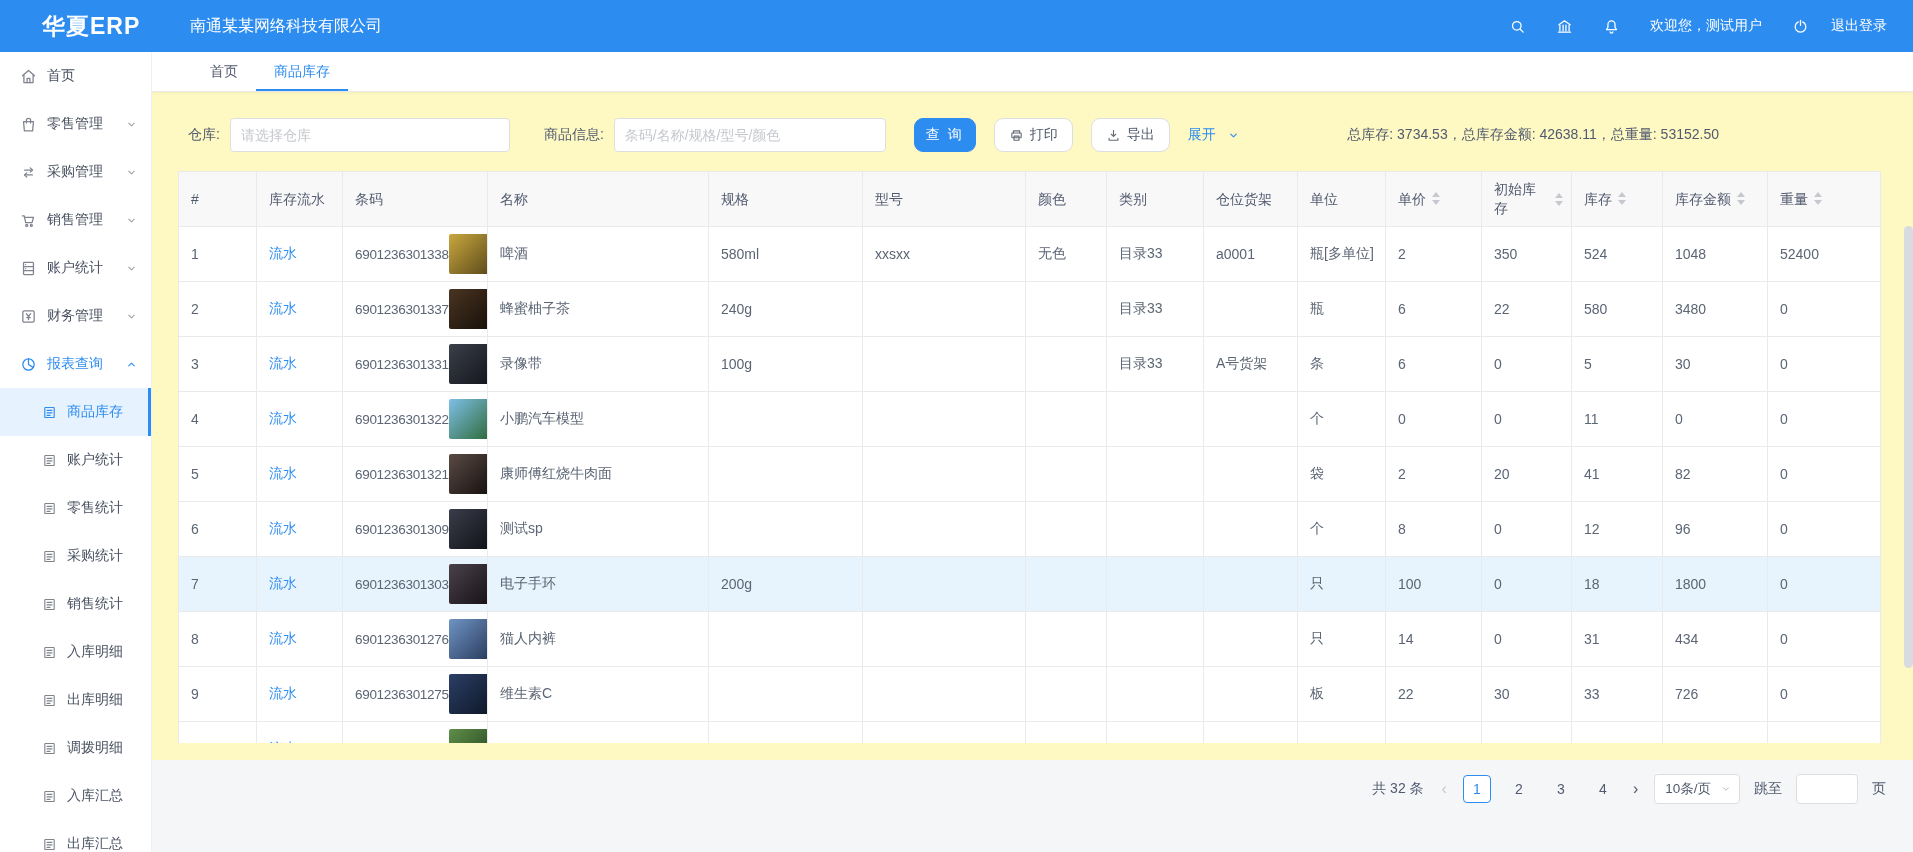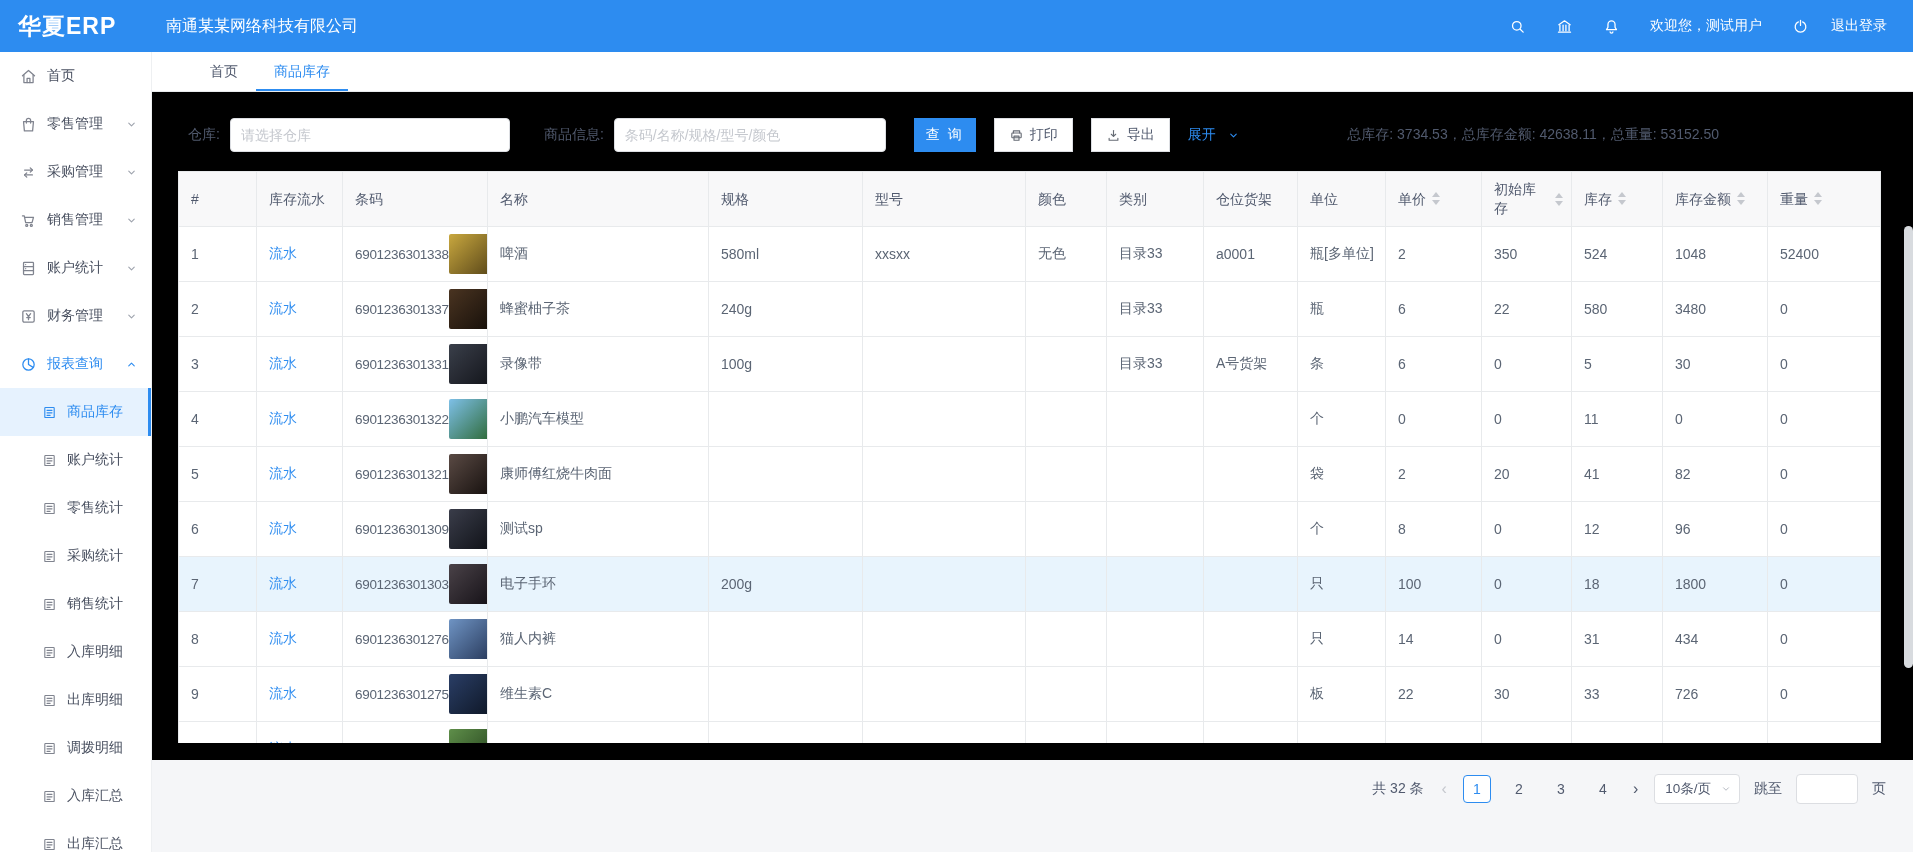--- a/index.html
+++ b/index.html
@@ -1,19 +1,19 @@
 <!DOCTYPE html>
 <html><head>
 <meta charset="utf-8">
 <style>
   * { margin:0; padding:0; box-sizing:border-box; }
   html,body { width:1913px; height:852px; overflow:hidden; font-family:"Liberation Sans","DejaVu Sans",sans-serif; background:#f5f6f8; }
 
   
-  .header { position:absolute; top:0; left:0; width:1913px; height:52px; background:#2d8cf0; display:flex; align-items:center; z-index:30; }
+  .header { position:absolute; top:0; left:0; width:1913px; height:52px; background:#2d8cf0; display:flex; align-items:center; z-index:30;padding-left:24px; }
   .logo { width:152px; padding-left:18px; color:#fff; font-size:23px; font-weight:bold; letter-spacing:1px; }
   .company { color:#fff; font-size:16px; padding-left:14px; }
   .header-right { margin-left:auto; display:flex; align-items:center; gap:30px; padding-right:26px; color:#fff; font-size:14px; }
   .hicon { display:inline-flex; align-items:center; cursor:pointer; }
   .hicon svg { width:17px; height:17px; }
   .logout { display:inline-flex; align-items:center; gap:22px; cursor:pointer; }
 
   
   .sidebar { position:absolute; top:52px; left:0; width:152px; height:800px; background:#fff; border-right:1px solid #eef0f2; overflow:hidden; z-index:20; }
   .menu-item { height:48px; display:flex; align-items:center; padding:0 14px 0 20px; color:#495060; font-size:14px; cursor:pointer; position:relative; }
@@ -27,30 +27,30 @@
   .sub-item.active { background:#e6f2fe; color:#2d8cf0; }
   .sub-item.active .mi { color:#2d8cf0; }
   .sub-item.active::after { content:""; position:absolute; right:0; top:0; width:3px; height:100%; background:#2d8cf0; }
 
   
   .main { position:absolute; left:152px; top:52px; width:1761px; height:800px; }
   .tabbar { height:40px; background:#fff; border-bottom:1px solid #e8eaec; box-shadow:0 1px 3px rgba(0,0,0,.05); display:flex; align-items:flex-end; padding-left:40px; position:relative; z-index:5; }
   .tab { height:40px; line-height:40px; padding:0 18px; font-size:14px; color:#515a6e; cursor:pointer; }
   .tab.active { color:#2d8cf0; border-bottom:2px solid #2d8cf0; }
 
-  .card { background:#000000; height:668px; }
+  .card { background:#fef9c3; height:668px; }
 
   
   .filterbar { display:flex; align-items:center; padding:26px 24px 19px 36px; font-size:14px; color:#515a6e; }
   .f-label { margin-right:10px; white-space:nowrap; }
   .f-input { height:34px; border:1px solid #dcdee2; border-radius:4px; padding:5px 10px; font-size:14px; color:#515a6e; outline:none; font-family:inherit; }
   .f-input::placeholder { color:#c5c8ce; }
   .inp-warehouse { width:280px; margin-right:34px; }
   .inp-product { width:272px; margin-right:28px; }
-  .btn { height:34px; border-radius:0; font-size:14px; display:inline-flex; align-items:center; justify-content:center; cursor:pointer; font-family:inherit; }
+  .btn { height:34px; border-radius:9px; font-size:14px; display:inline-flex; align-items:center; justify-content:center; cursor:pointer; font-family:inherit; }
   .btn-primary { width:62px; background:#2d8cf0; border:1px solid #2d8cf0; color:#fff; margin-right:18px; letter-spacing:2px; }
   .btn-plain { background:#fff; border:1px solid #dcdee2; color:#515a6e; padding:0 14px; margin-right:18px; gap:6px; }
   .btn-plain svg { width:15px; height:15px; color:#666b74; }
   .link-expand { color:#2d8cf0; display:inline-flex; align-items:center; gap:12px; cursor:pointer; white-space:nowrap; }
   .link-expand svg { width:11px; height:11px; }
   .summary { margin-left:auto; margin-right:170px; white-space:nowrap; color:#515a6e; }
 
   
   .table-wrap { margin:0 24px 0 26px; height:572px; overflow:hidden; }
   table { border-collapse:collapse; table-layout:fixed; width:1702px; font-size:14px; color:#5b6574; }

